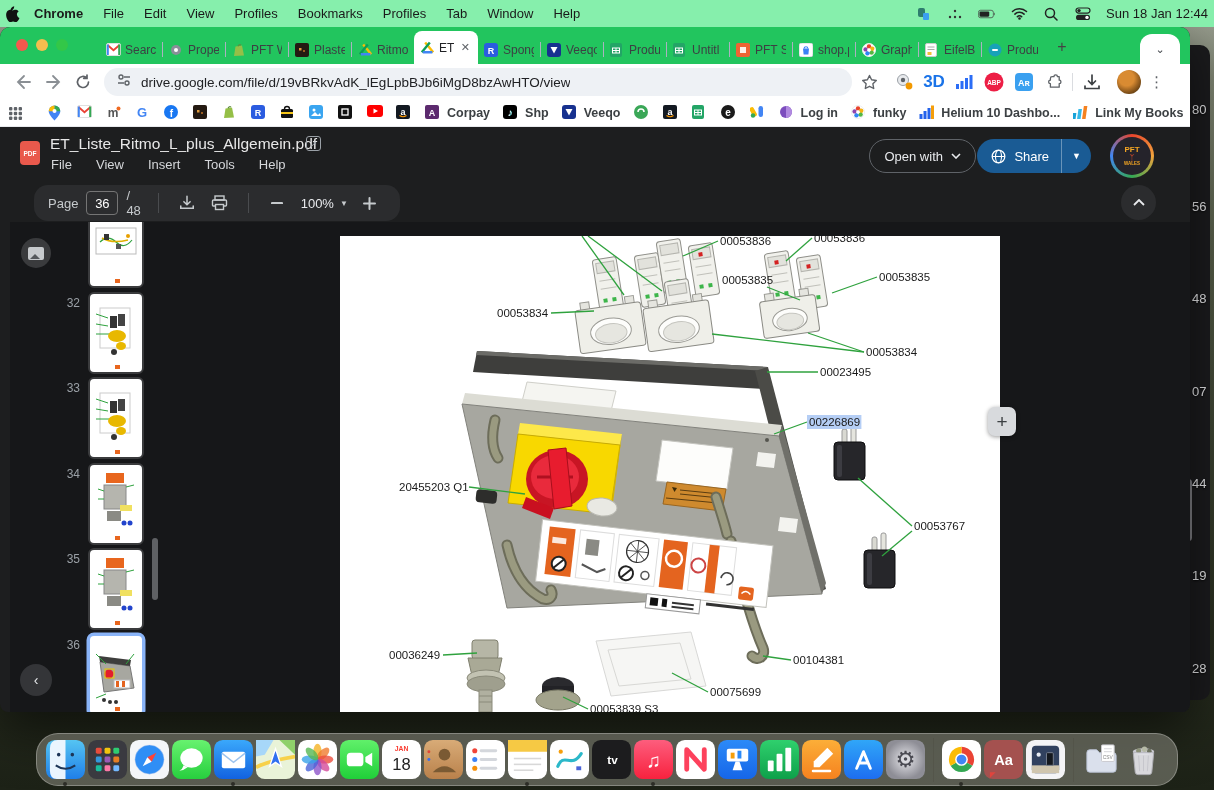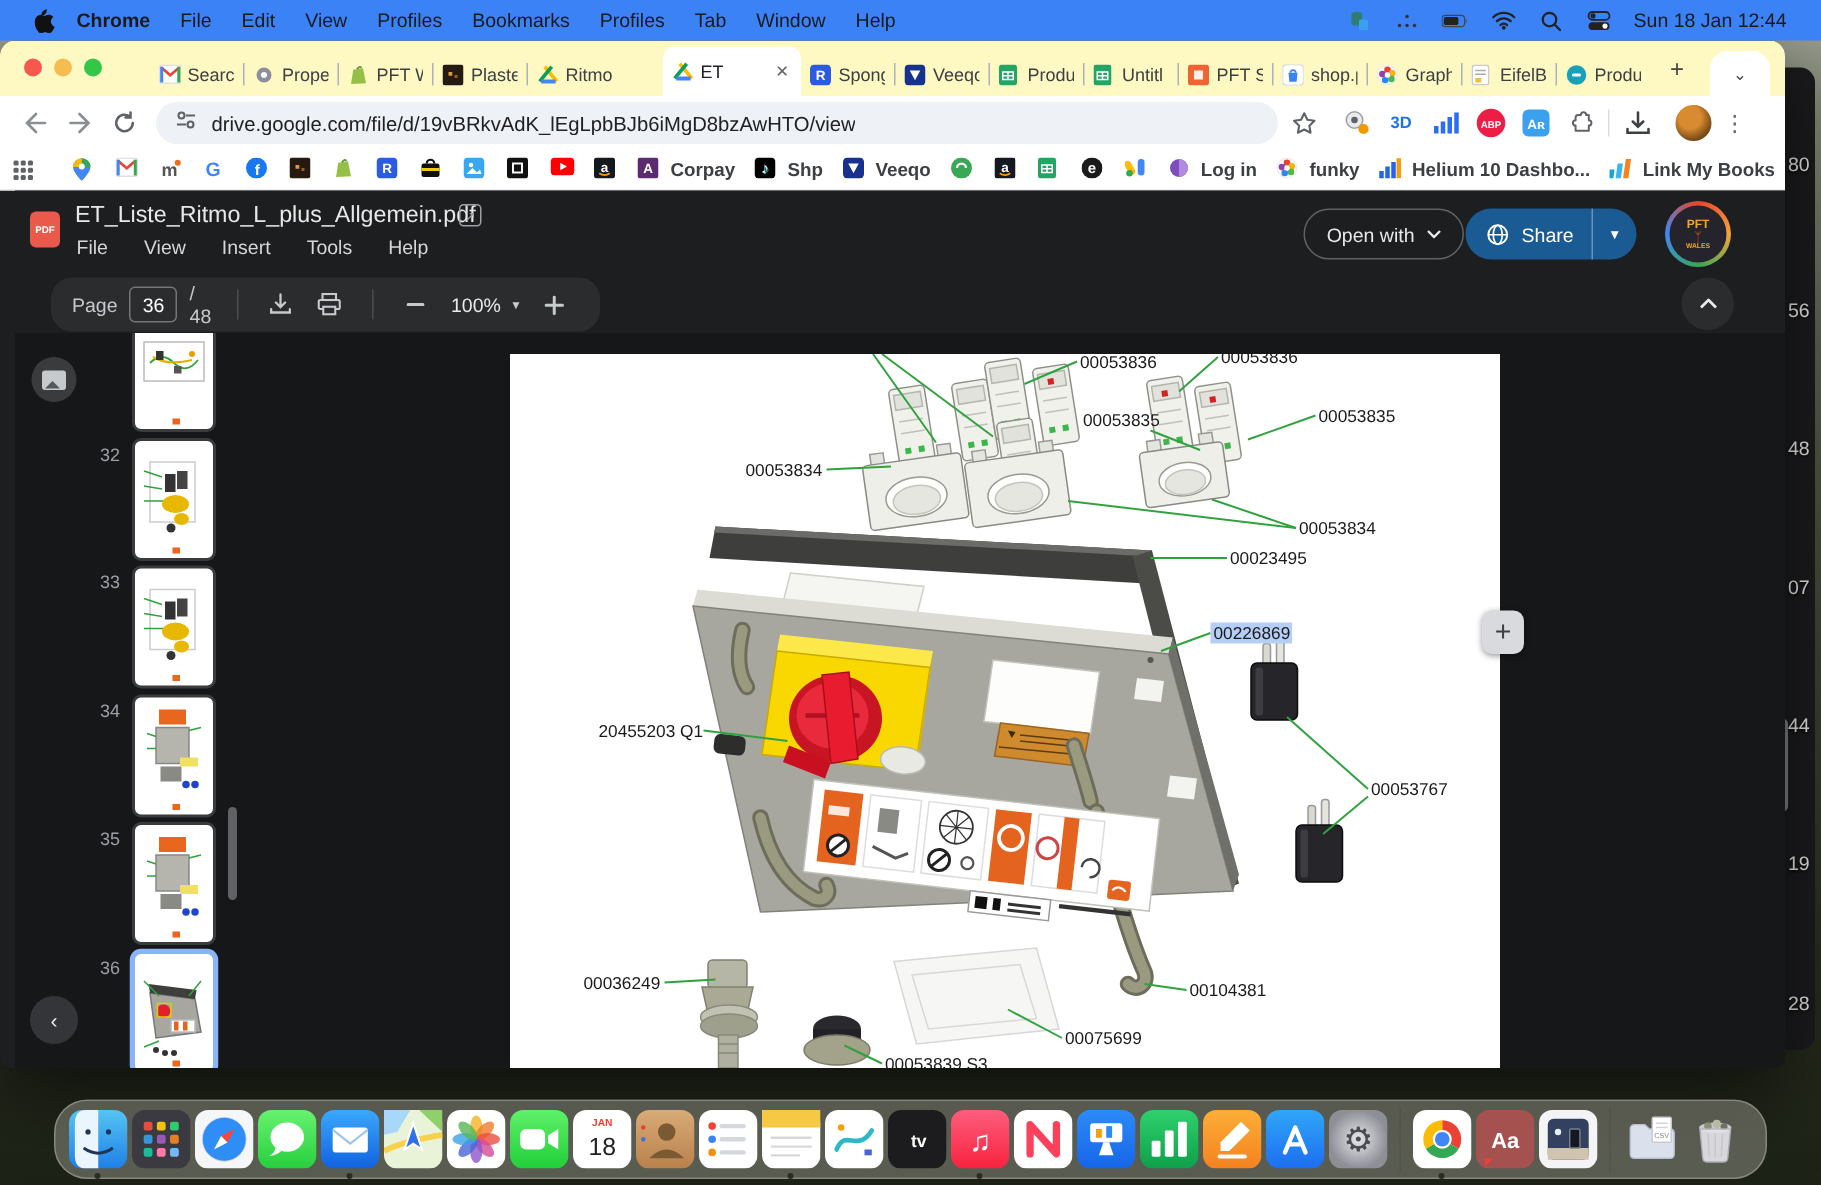--- a/index.html
+++ b/index.html
@@ -1,38 +1,38 @@
 <!DOCTYPE html>
 <html><head>
 <meta charset="utf-8">
 <style>
   * { margin:0; padding:0; box-sizing:border-box; font-family:"Liberation Sans", sans-serif; }
   html,body { width:1214px; height:790px; overflow:hidden; position:relative; }
   body { background:linear-gradient(180deg,#a2a79a 0%,#7c8270 10%,#555c48 30%,#3a4130 55%,#272c1e 80%,#1d2217 100%); }
 
   
-  #menubar { position:absolute; left:0; top:0; width:1214px; height:27px; background:#3b82f6; display:flex; align-items:center; padding:0 23px; z-index:50; font-size:13px; color:#1a1a1a; }
+  #menubar { position:absolute; left:0; top:0; width:1214px; height:27px; background:#86efac; display:flex; align-items:center; padding:0 6px; z-index:50; font-size:13px; color:#1a1a1a; }
   #menubar .apple { width:14px; height:16px; margin-right:4px; }
   #menubar .mitem { padding:0 10px; }
   #menubar .mitem.first { font-weight:bold; }
   #menubar .spacer { flex:1; }
   #menubar .sicon { width:18px; height:16px; margin-left:14px; display:flex; align-items:center; justify-content:center; }
   #menubar .clock { margin-left:14px; font-size:13px; }
 
   
   #browser { position:absolute; left:0; top:27px; width:1190px; height:685px; border-radius:10px 10px 8px 8px; box-shadow:0 18px 50px rgba(0,0,0,.55); overflow:hidden; background:#1d1e1f; z-index:10; }
-  #tabstrip { position:relative; height:37px; background:#fef9c3; display:flex; align-items:flex-end; }
+  #tabstrip { position:relative; height:37px; background:#22c55e; display:flex; align-items:flex-end; }
   .lights { position:absolute; left:16px; top:12px; display:flex; gap:8px; }
   .light { width:12px; height:12px; border-radius:50%; }
   .l-red{background:#f6584d;} .l-yel{background:#f5bd4f;} .l-grn{background:#33c748;}
   #tabs { display:flex; align-items:flex-end; margin-left:100px; height:37px; }
   .tab { position:relative; width:62px; height:28px; display:flex; align-items:center; padding:0 6px; font-size:12px; color:#3c4043; border-radius:8px 8px 0 0; }
   .tab .fav { width:14px; height:14px; flex:0 0 14px; margin-right:5px; }
   .tab .tlabel { white-space:nowrap; overflow:hidden; }
-  .tab.active { background:#fff; width:92px; height:33px; color:#202124; z-index:2;margin-left:28px; }
+  .tab.active { background:#fff; width:64px; height:33px; color:#202124; z-index:2; }
   .tab .close { margin-left:auto; font-size:11px; color:#5f6368; padding:0 2px; }
   .tabsep { width:1px; height:15px; background:#aab2c0; align-self:center; margin-top:8px; }
   .newtab { width:24px; height:24px; margin:0 0 5px 6px; display:flex; align-items:center; justify-content:center; color:#444; font-size:16px; border-radius:50%; }
   .tab-overflow { position:absolute; right:10px; bottom:0; width:40px; height:30px; background:#fff; border-radius:12px 12px 0 0; display:flex; align-items:center; justify-content:center; color:#45494e; font-size:11px; }
 
   #urlrow { height:36px; background:#fff; display:flex; align-items:center; padding:0 10px; }
   .navic { width:26px; height:26px; display:flex; align-items:center; justify-content:center; margin-right:4px; }
   #urlpill { flex:0 0 748px; height:28px; background:#eef1f5; border-radius:14px; display:flex; align-items:center; padding:0 12px; margin:0 4px; }
   #urlpill .chipicon { margin-right:9px; }
   #urltext { font-size:13.5px; color:#202124; white-space:nowrap; overflow:hidden; }
@@ -363,21 +363,21 @@
           <path d="M8.5 1.5l2.1 4.3 4.7.7-3.4 3.3.8 4.7-4.2-2.2-4.2 2.2.8-4.7L1.7 6.5l4.7-.7z" fill="none" stroke="#5f6368" stroke-width="1.4" stroke-linejoin="round"></path>
         </svg>
       </span>
     <span class="exticon">
         <svg width="20" height="20" viewBox="0 0 20 20">
           <circle cx="9" cy="8" r="5.5" fill="#e8eaed" stroke="#9aa0a6"></circle>
           <circle cx="9" cy="8" r="2.2" fill="#5f6368"></circle>
           <circle cx="15" cy="14" r="3.4" fill="#f29900"></circle>
         </svg>
       </span>
-    <span class="exticon" style="color:#1a73e8;font-weight:bold;font-size:11px">
+    <span class="exticon" style="color:#1a73e8;font-weight:bold;font-size:17px">
         <span>3D</span>
       </span>
     <span class="exticon">
         <svg width="18" height="16" viewBox="0 0 18 16">
           <rect x="1" y="10" width="3" height="5" fill="#2b6df6"></rect>
           <rect x="5.5" y="7" width="3" height="8" fill="#2b6df6"></rect>
           <rect x="10" y="4" width="3" height="11" fill="#2b6df6"></rect>
           <rect x="14.5" y="1" width="3" height="14" fill="#2b6df6"></rect>
         </svg>
       </span>

